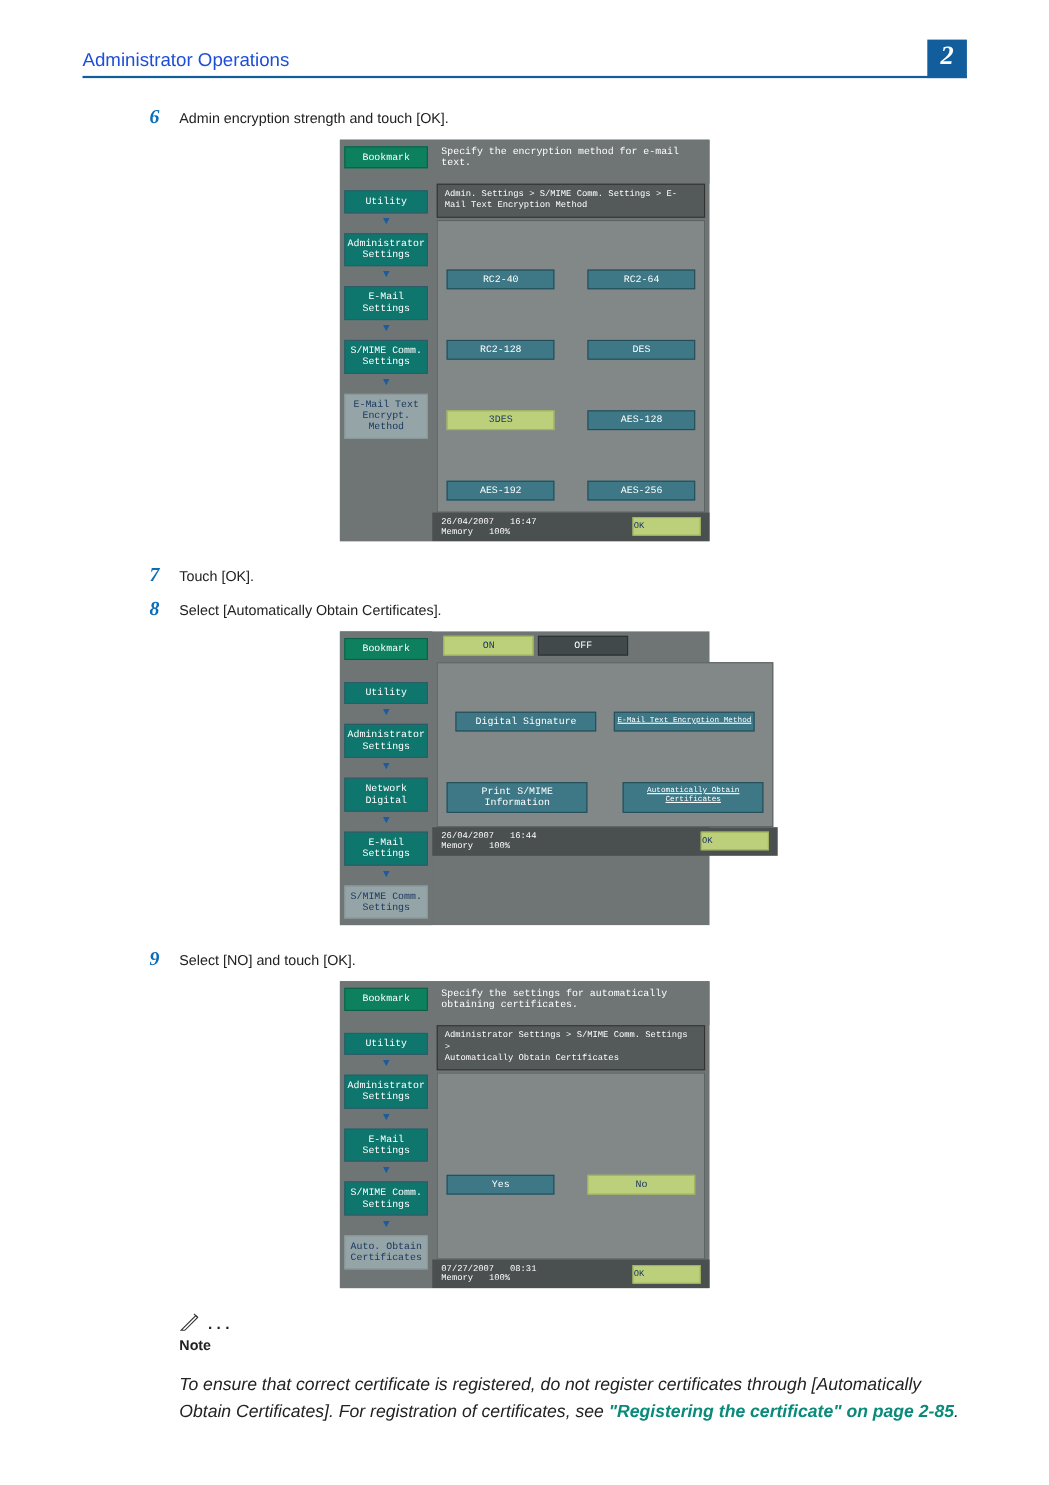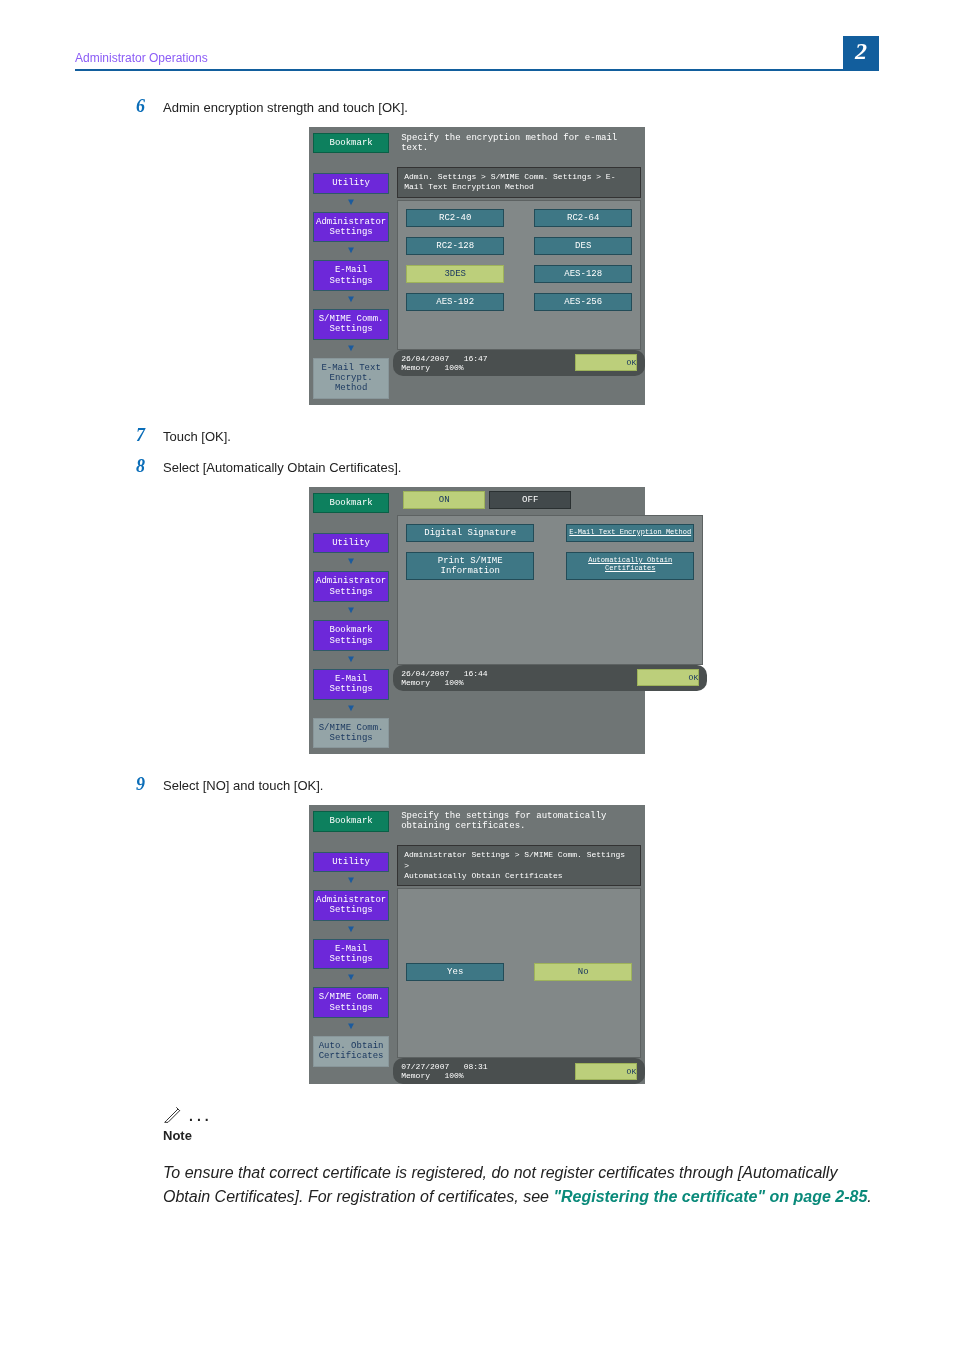--- a/index.html
+++ b/index.html
@@ -14,21 +14,21 @@
     box-sizing:border-box;
     padding:30px 75px 60px 75px;
   }
   .hdr{
     display:flex;
     justify-content:space-between;
     align-items:flex-end;
     border-bottom:2px solid #125e9d;
     padding-bottom:4px;
   }
-  .hdr-title{font-size:12px;color:#8b5cf6;}
+  .hdr-title{font-size:17px;color:#1d4ed8;}
   .hdr-chapnum{
     background:#125e9d;
     color:#fff;
     font-family:Georgia, "Times New Roman", serif;
     font-style:italic;
     font-weight:bold;
     font-size:24px;
     padding:2px 12px 6px 12px;
     position:relative;
     top:6px;
@@ -63,21 +63,21 @@
     width:86px;
     background:#6f7575;
     padding:6px 4px;
     box-sizing:border-box;
     display:flex;
     flex-direction:column;
     gap:4px;
   }
   .sb-btn{
     border:1px solid #2f5a68;
-    background:#6d28d9;
+    background:#0f766e;
     color:#fff;
     text-align:center;
     padding:4px 2px;
     line-height:1.15;
   }
   .sb-btn.bookmark{background:#0d805e;border-color:#0a5f46;}
   .sb-btn.active{background:#94a4a7;color:#1c3960;border-color:#88969a;}
   .sb-arrow{color:#1b5b9e;text-align:center;font-size:10px;line-height:1;}
   .mainpane{
     flex:1;
@@ -100,45 +100,44 @@
   .content{
     background:#828888;
     margin:2px 4px 0 4px;
     border:1px solid #5d6262;
     padding:8px 8px 10px 8px;
     min-height:130px;
     display:flex;
     flex-direction:column;
     gap:10px;
   }
-  .row{display:flex;gap:30px;justify-content:space-between;}
+  .row{display:flex;gap:30px;justify-content:center;margin-top:36px;}
   .opt{
     width:96px;
     padding:3px 0;
     text-align:center;
     background:#3e7785;
     border:1px solid #234c58;
     color:#fff;
   }
   .opt.wide{width:126px;}
   .opt.sel{background:#bccf7b;color:#1c3960;border-color:#9eb35a;}
   .opt.dark{background:#42494b;border-color:#2a3031;}
   .footer{
     background:#4a4f4f;
     display:flex;
     align-items:center;
     padding:4px 8px;
     font-size:8px;
     gap:18px;
-    border-radius:10px;
   }
   .footer .spacer{flex:1;}
   .ok-btn{
     width:60px;
-    text-align:right;
+    text-align:left;
     padding:3px 0;
     background:#bccf7b;
     color:#1c3960;
     border:1px solid #9eb35a;
   }
 
   
   .note-block{margin:20px 0 0 88px;}
   .note-icon-line{display:flex;align-items:flex-end;gap:2px;}
   .note-head{font-weight:bold;font-size:13px;margin-top:4px;}
@@ -228,21 +227,21 @@
     <div class="shot-wrap">
       <div class="panel">
         <div class="panel-inner">
           <div class="sidebar">
             <div class="sb-btn bookmark">Bookmark</div>
             <div style="height:12px"></div>
             <div class="sb-btn">Utility</div>
             <div class="sb-arrow">▼</div>
             <div class="sb-btn">Administrator Settings</div>
             <div class="sb-arrow">▼</div>
-            <div class="sb-btn">Bookmark Settings</div>
+            <div class="sb-btn">Network Digital</div>
             <div class="sb-arrow">▼</div>
             <div class="sb-btn">E-Mail Settings</div>
             <div class="sb-arrow">▼</div>
             <div class="sb-btn active">S/MIME Comm. Settings</div>
           </div>
           <div class="mainpane">
             <div style="display:flex;gap:4px;padding:4px 10px">
               <div class="opt sel" style="width:80px">ON</div>
               <div class="opt dark" style="width:80px">OFF</div>
             </div>

